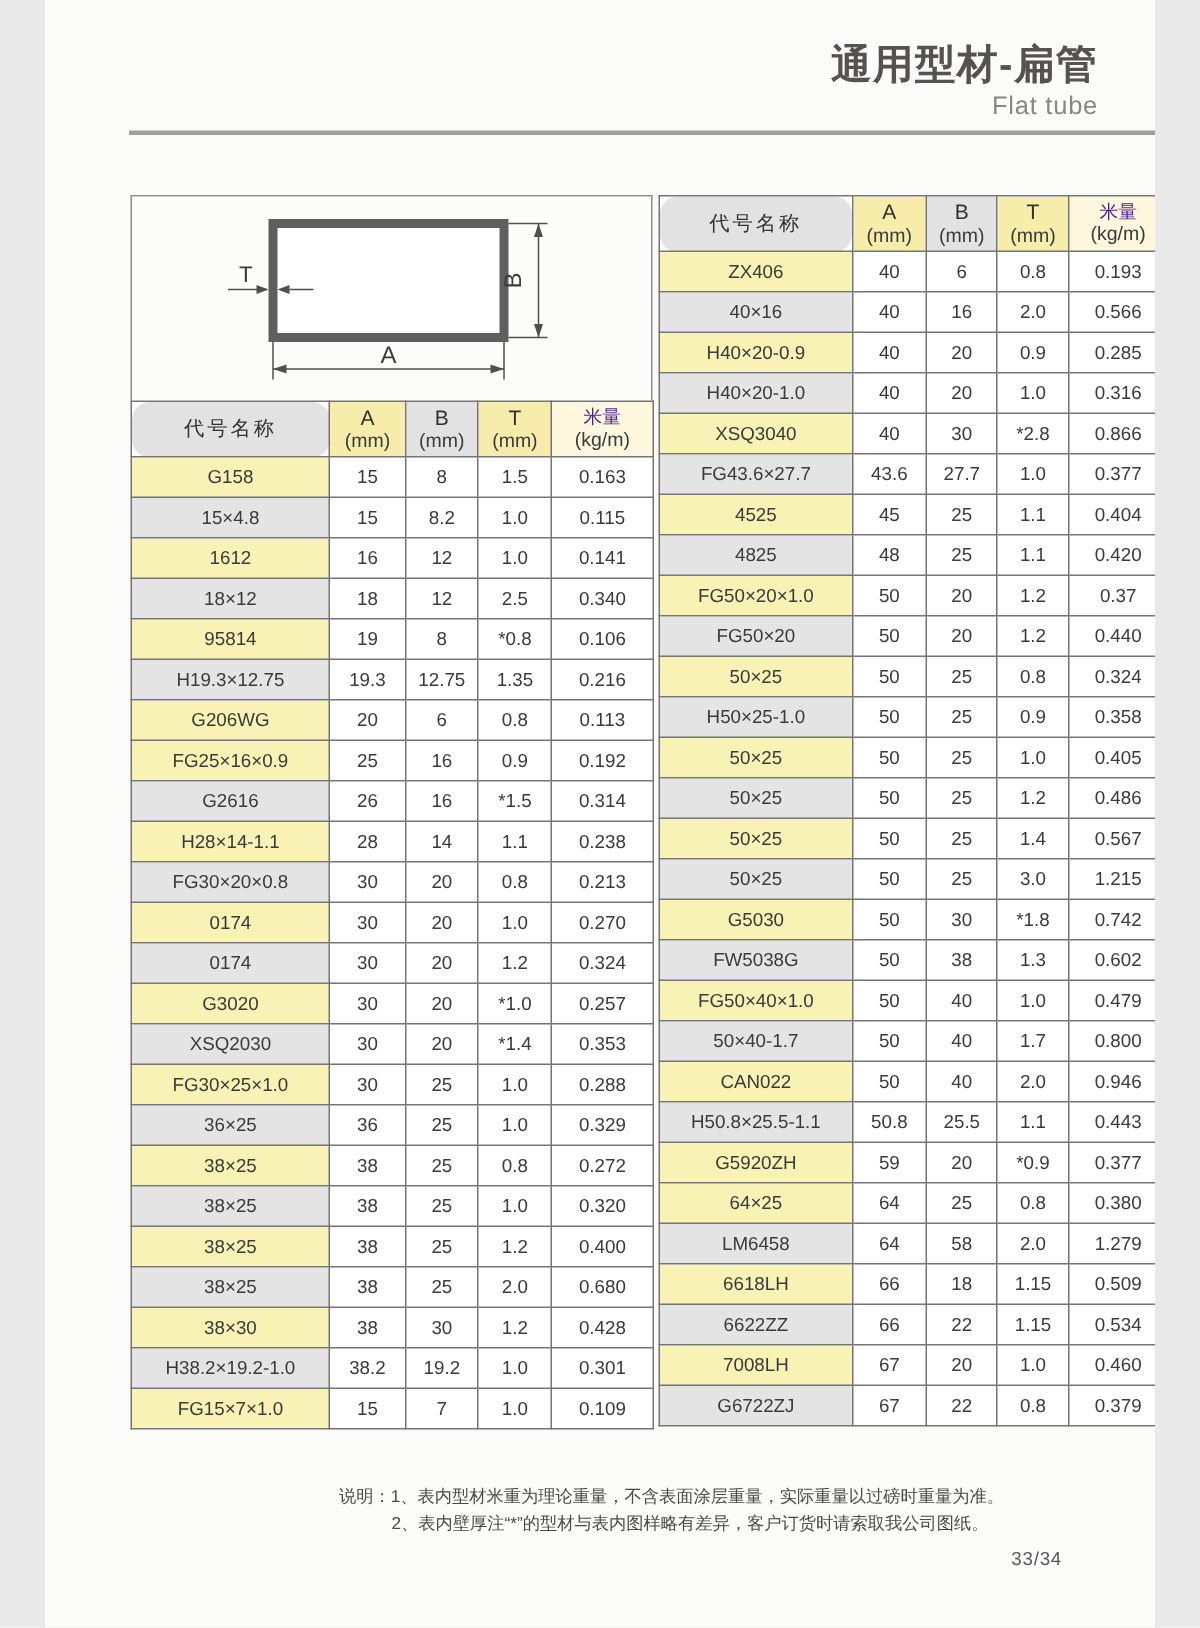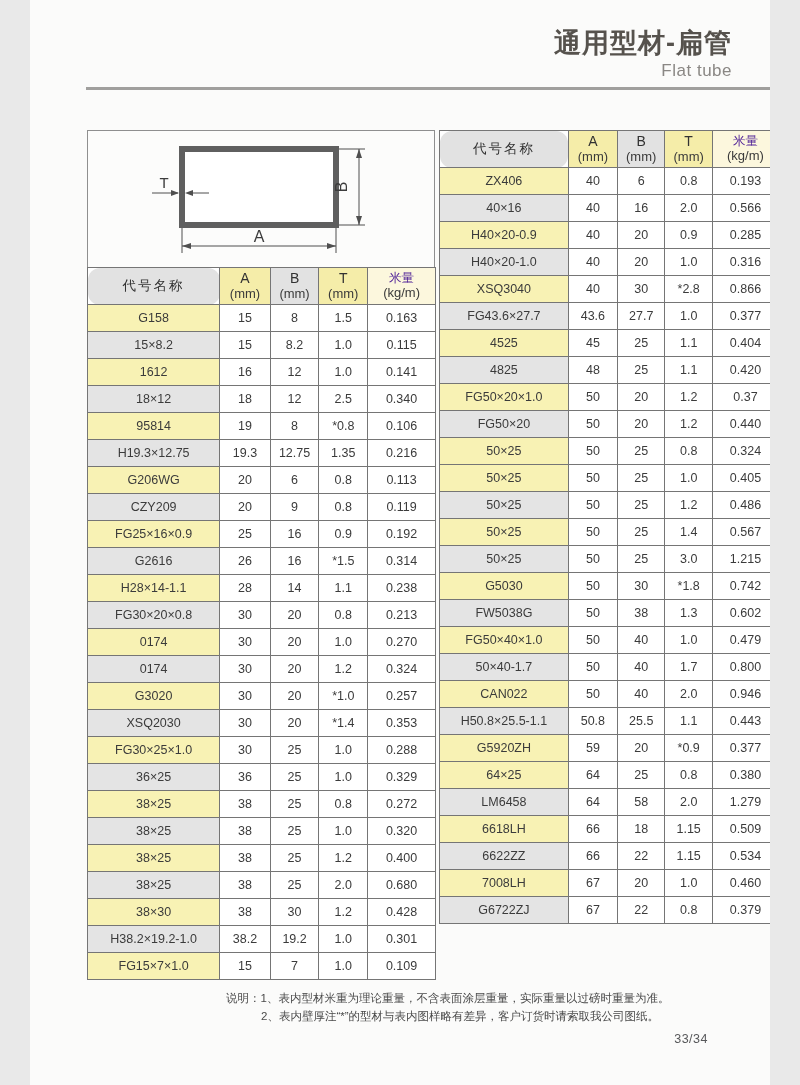--- a/index.html
+++ b/index.html
@@ -125,21 +125,21 @@
         </thead>
         <tbody>
             <tr>
               <td class="name yl">G158</td>
               <td>15</td>
               <td>8</td>
               <td>1.5</td>
               <td>0.163</td>
             </tr>
             <tr>
-              <td class="name gr">15×8.2</td>
+              <td class="name gr">15×4.8</td>
               <td>15</td>
               <td>8.2</td>
               <td>1.0</td>
               <td>0.115</td>
             </tr>
             <tr>
               <td class="name yl">1612</td>
               <td>16</td>
               <td>12</td>
               <td>1.0</td>
@@ -165,27 +165,20 @@
               <td>12.75</td>
               <td>1.35</td>
               <td>0.216</td>
             </tr>
             <tr>
               <td class="name yl">G206WG</td>
               <td>20</td>
               <td>6</td>
               <td>0.8</td>
               <td>0.113</td>
-            </tr>
-            <tr>
-              <td class="name gr">CZY209</td>
-              <td>20</td>
-              <td>9</td>
-              <td>0.8</td>
-              <td>0.119</td>
             </tr>
             <tr>
               <td class="name yl">FG25×16×0.9</td>
               <td>25</td>
               <td>16</td>
               <td>0.9</td>
               <td>0.192</td>
             </tr>
             <tr>
               <td class="name gr">G2616</td>
@@ -407,20 +400,27 @@
               <td>0.440</td>
             </tr>
             <tr>
               <td class="name yl">50×25</td>
               <td>50</td>
               <td>25</td>
               <td>0.8</td>
               <td>0.324</td>
             </tr>
             <tr>
+              <td class="name gr">H50×25-1.0</td>
+              <td>50</td>
+              <td>25</td>
+              <td>0.9</td>
+              <td>0.358</td>
+            </tr>
+            <tr>
               <td class="name yl">50×25</td>
               <td>50</td>
               <td>25</td>
               <td>1.0</td>
               <td>0.405</td>
             </tr>
             <tr>
               <td class="name gr">50×25</td>
               <td>50</td>
               <td>25</td>

